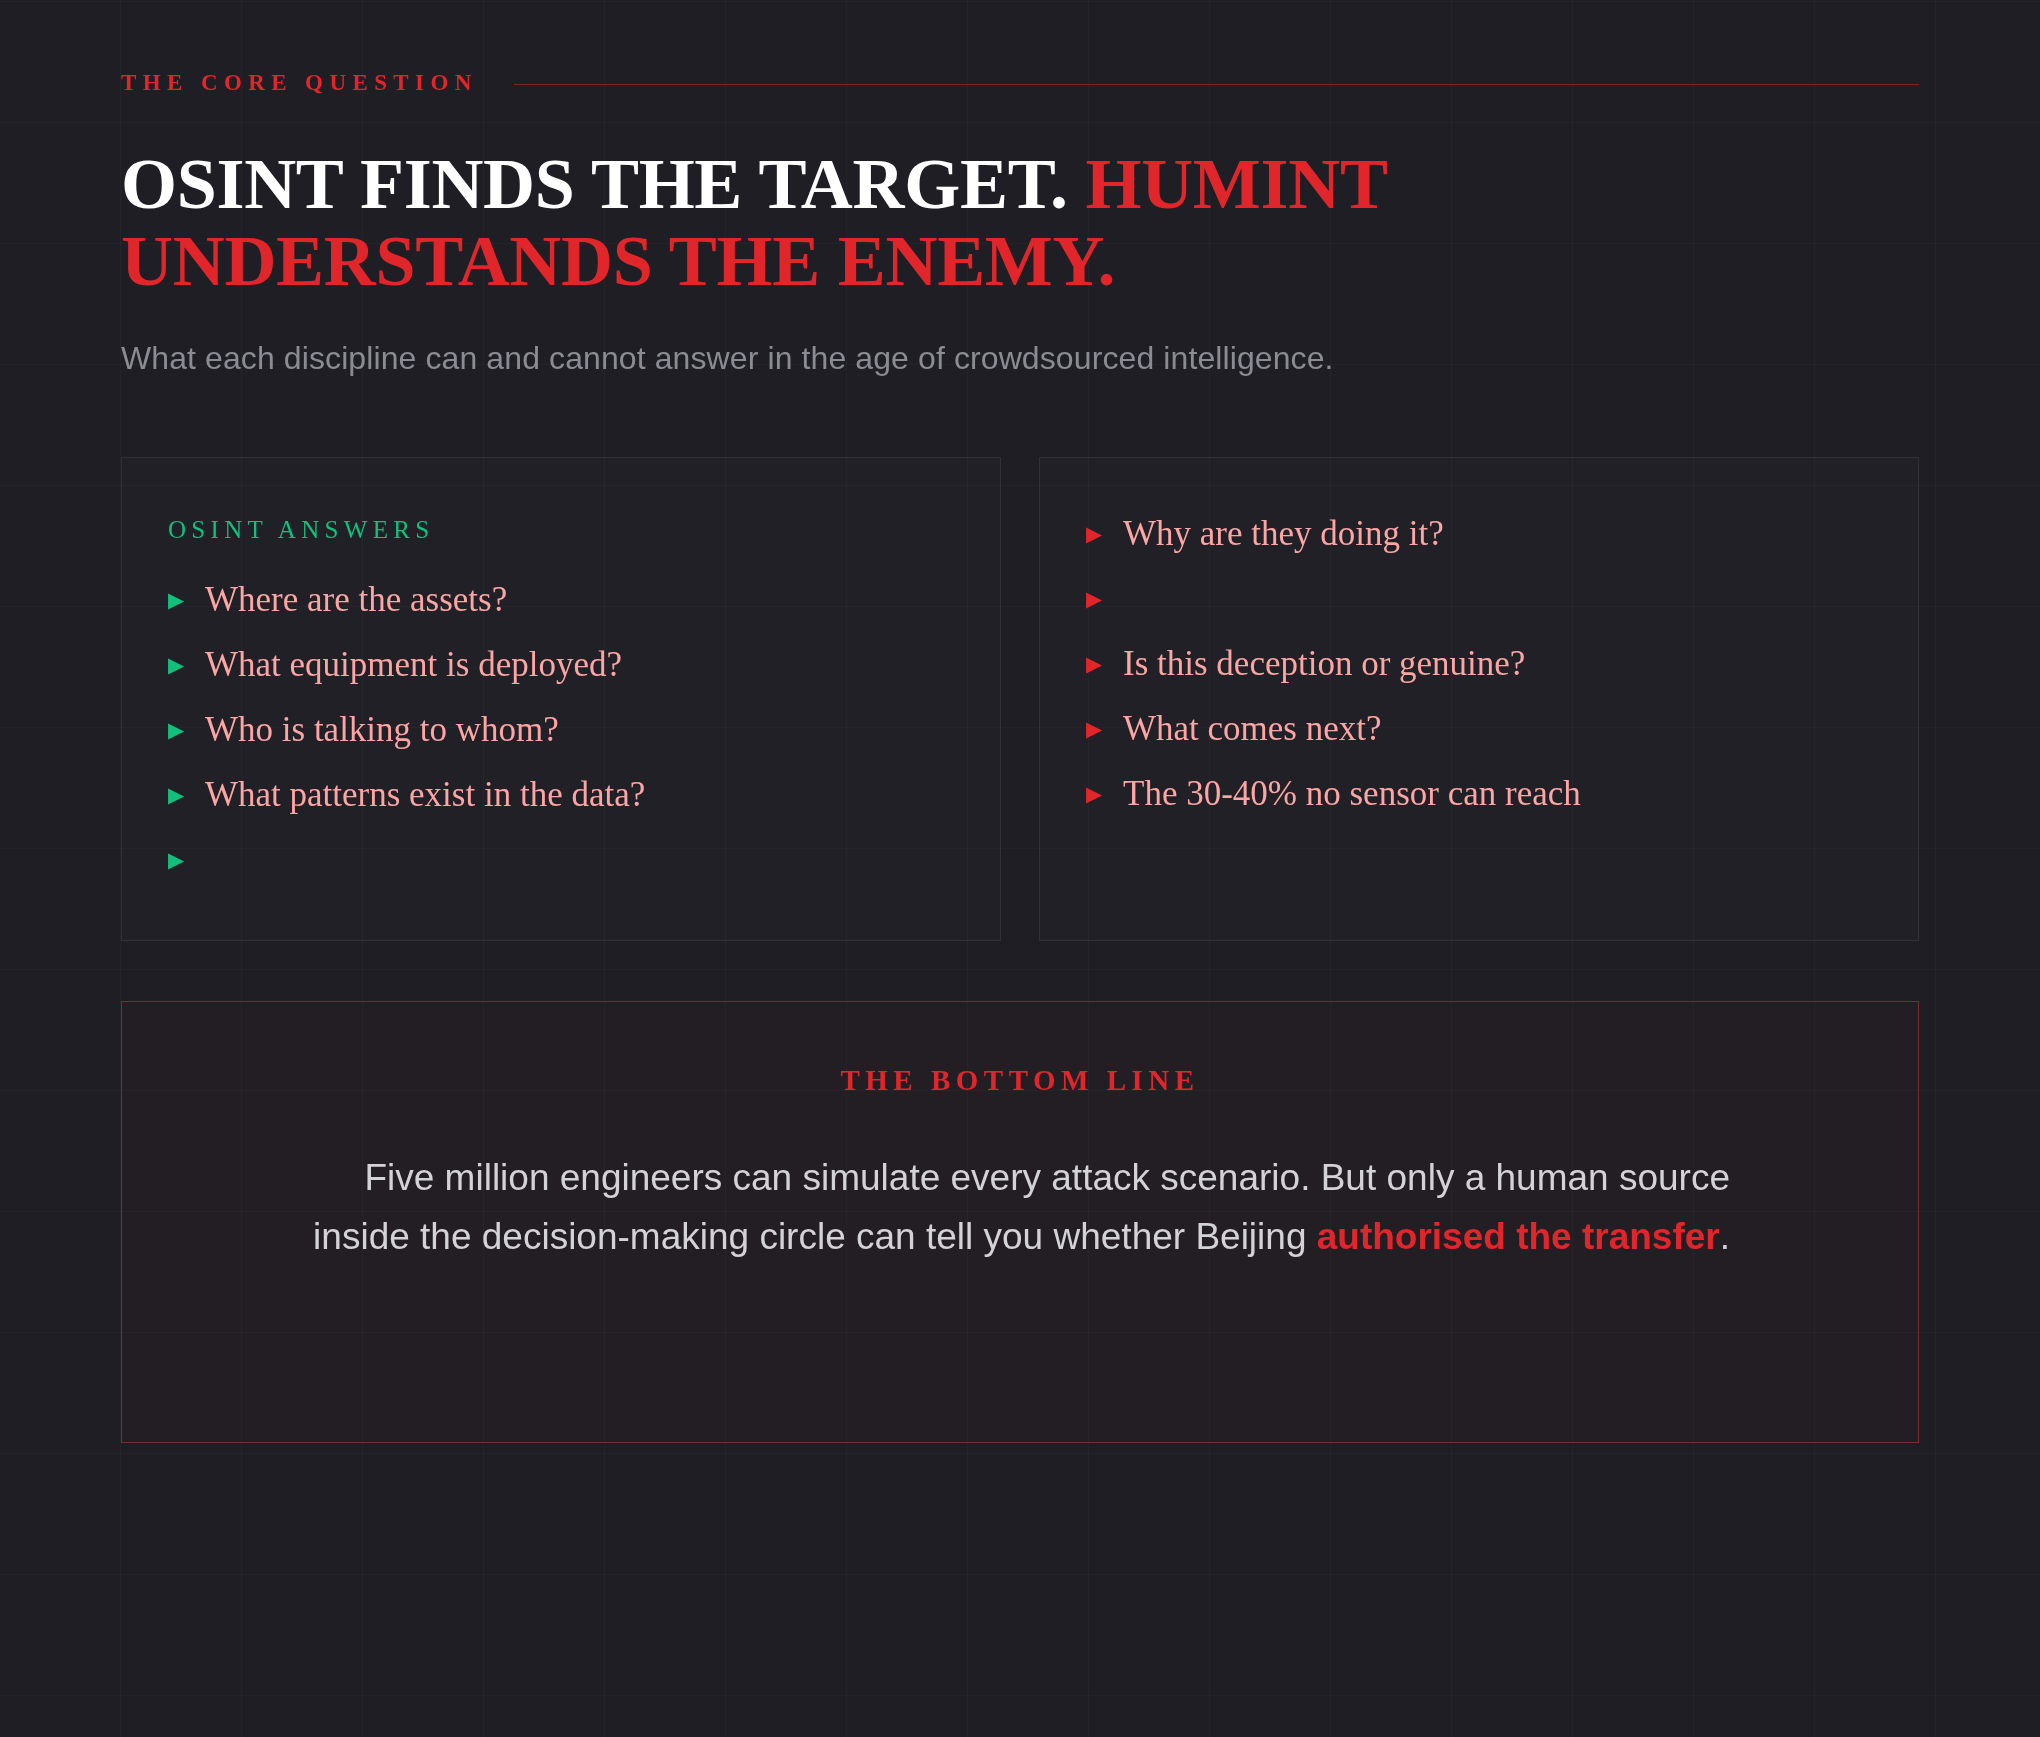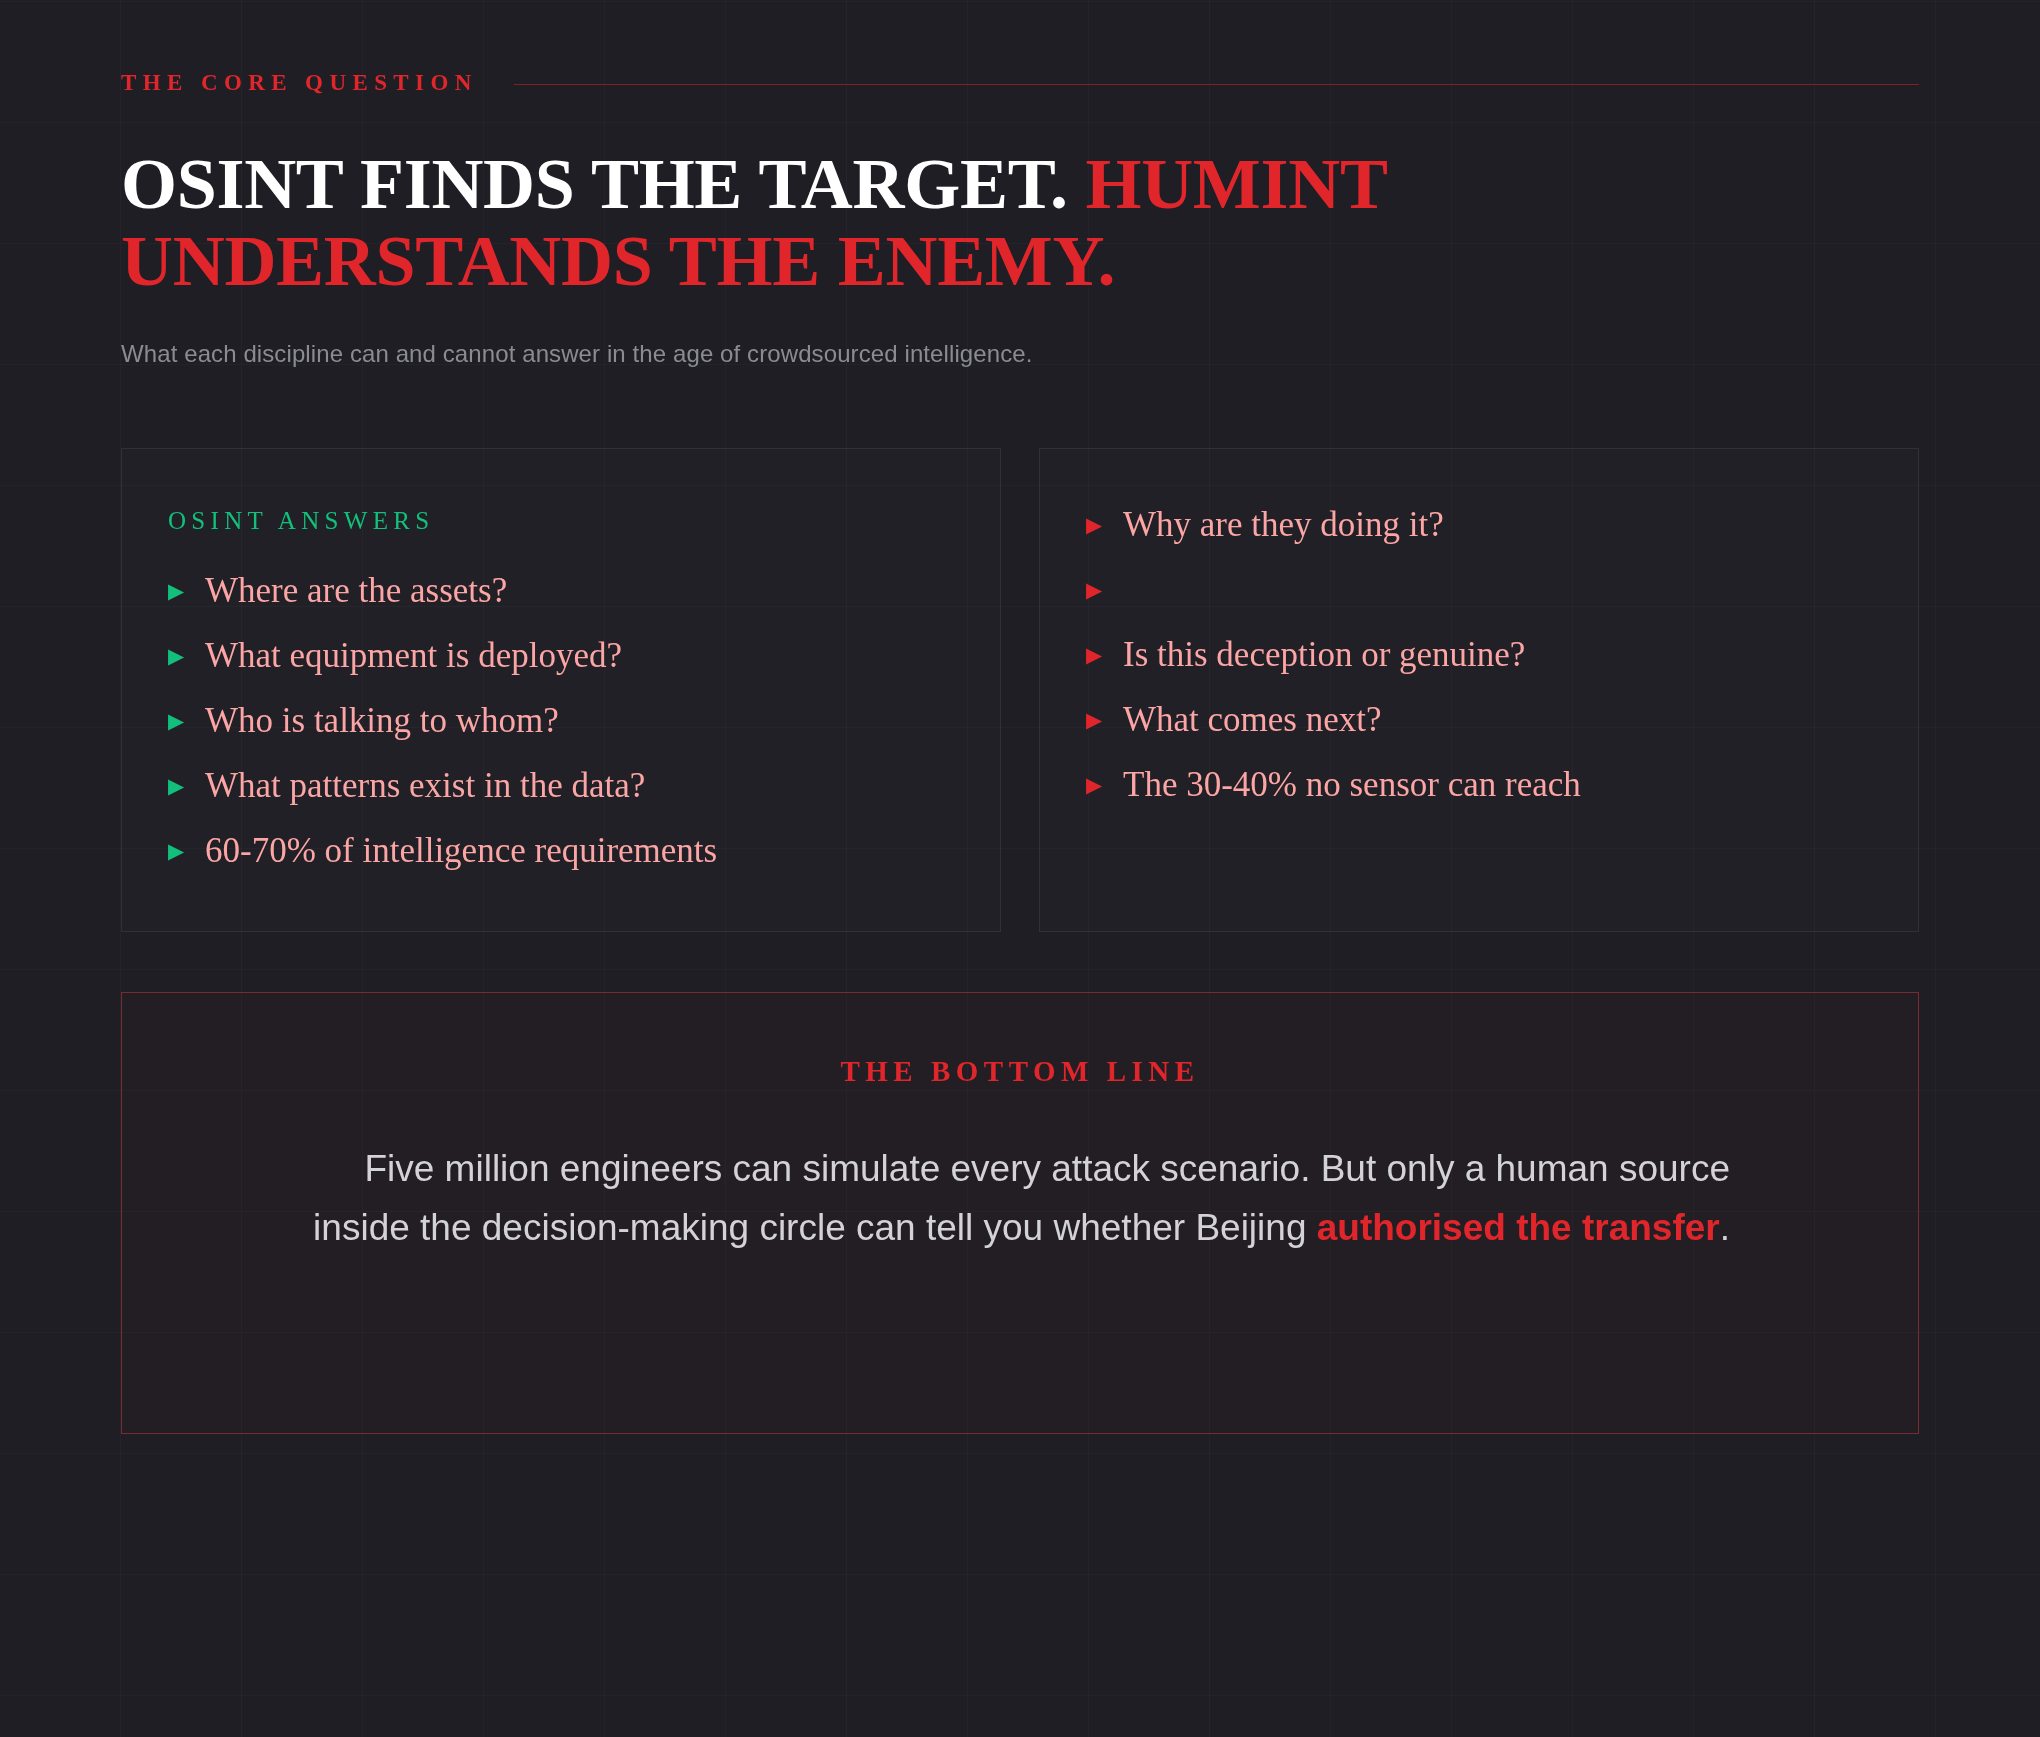--- a/index.html
+++ b/index.html
@@ -67,21 +67,21 @@
     line-height: 1.07;
     color: #ffffff;
     margin: 50px 0 0 0;
     max-width: 1640px;
     letter-spacing: -0.3px;
   }
   .headline .accent { color: #e0262b; }
 
   .subtitle {
     font-family: "Liberation Sans", sans-serif;
-    font-size: 24px;
+    font-size: 32px;
     color: #8b8b93;
     margin: 40px 0 0 0;
     letter-spacing: 0.1px;
   }
 
   
   .cards-row {
     display: flex;
     gap: 38px;
     margin-top: 80px;
@@ -200,21 +200,20 @@
         <li>
           <span class="bullet-icon green">▶</span>
           <span class="answer-text">Who is talking to whom?</span>
         </li>
         <li>
           <span class="bullet-icon green">▶</span>
           <span class="answer-text">What patterns exist in the data?</span>
         </li>
         <li>
           <span class="bullet-icon green">▶</span>
-          <span class="answer-text">60-70% of intelligence requirements</span>
         </li>
       </ul>
     </section>
 
     <section class="answer-card">
       <ul class="answer-list">
         <li>
           <span class="bullet-icon red">▶</span>
           <span class="answer-text">Why are they doing it?</span>
         </li>

